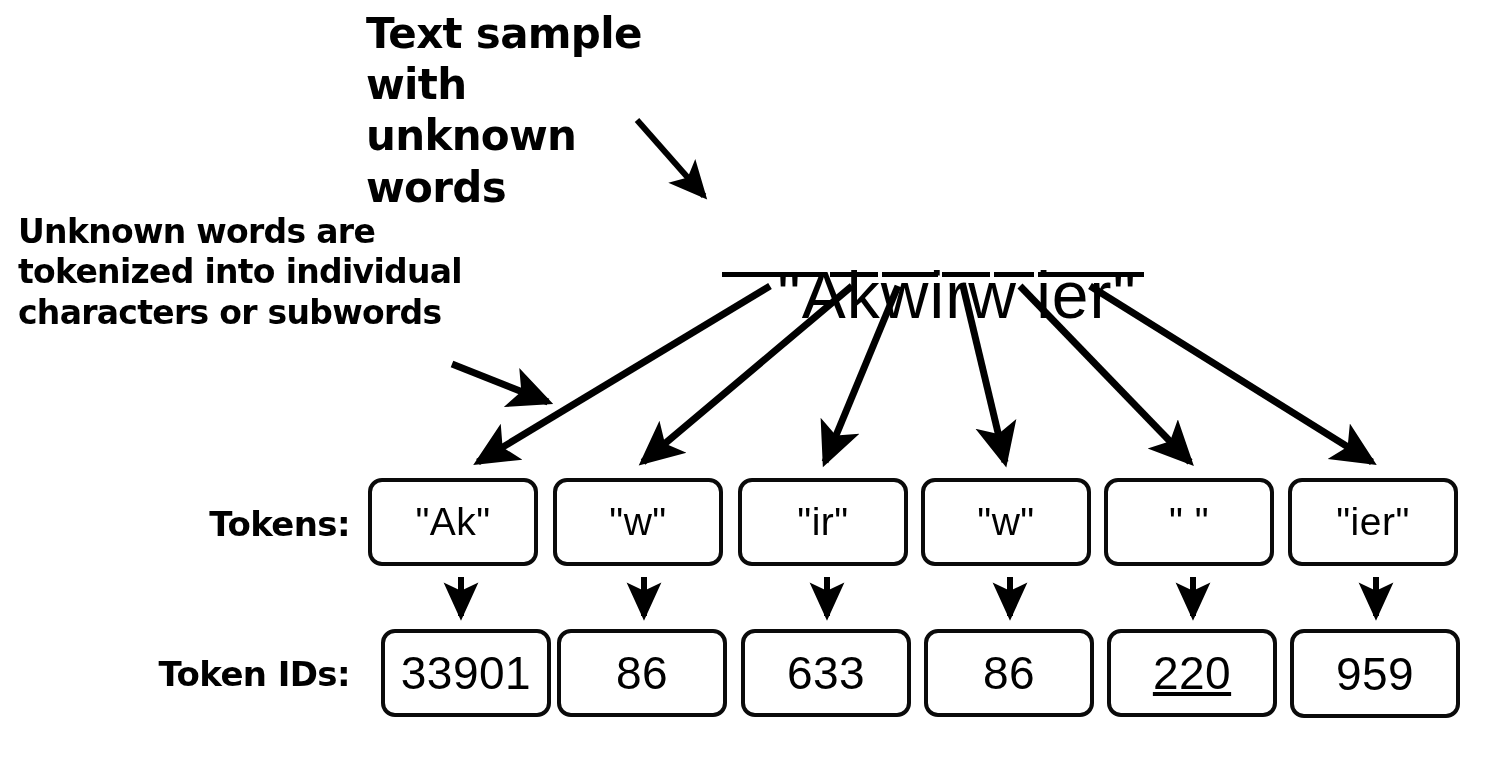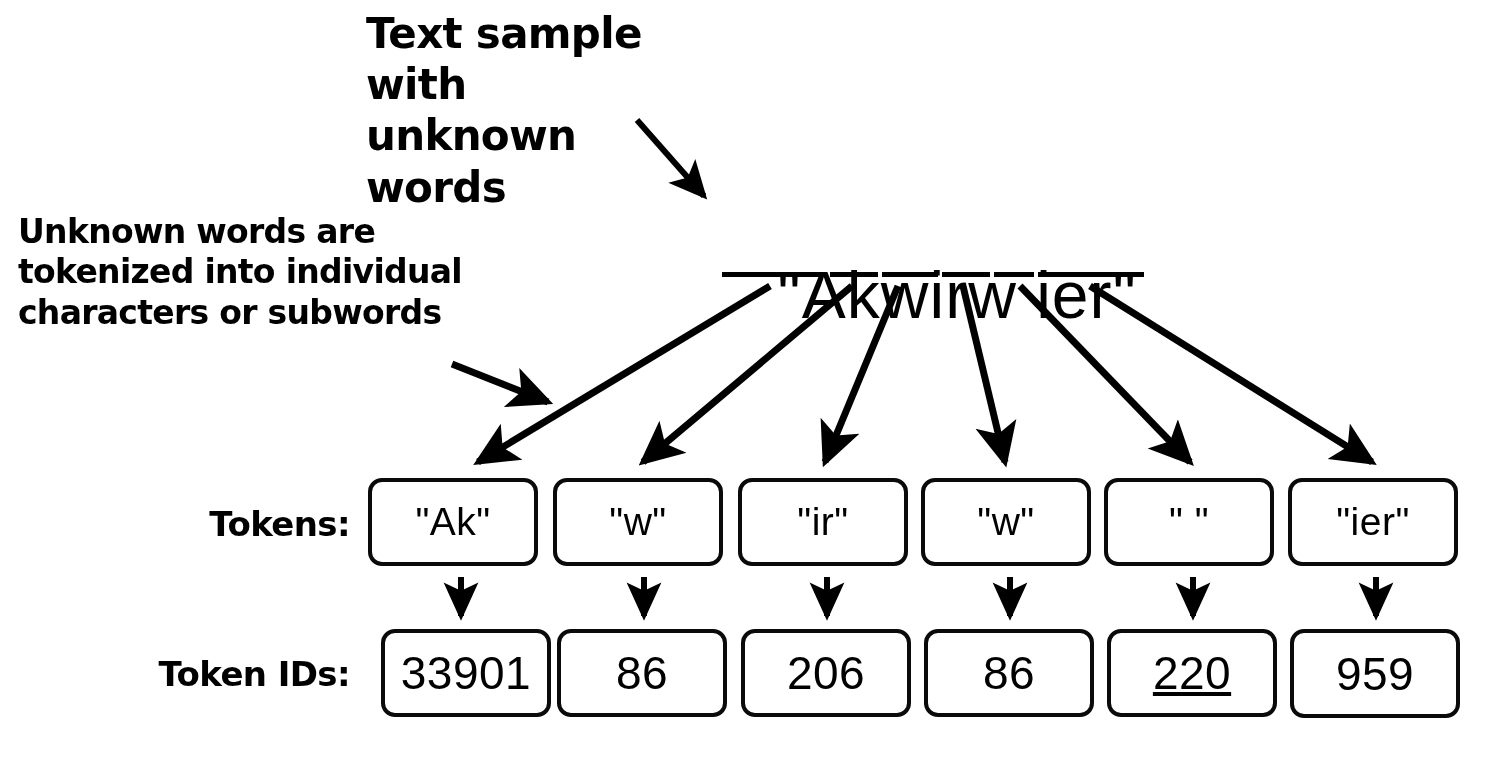--- a/index.html
+++ b/index.html
@@ -154,21 +154,21 @@
 
   <div class="cell token-cell" style="left:368px; top:478px; width:170px; height:88px;">"Ak"</div>
   <div class="cell token-cell" style="left:553px; top:478px; width:170px; height:88px;">"w"</div>
   <div class="cell token-cell" style="left:738px; top:478px; width:170px; height:88px;">"ir"</div>
   <div class="cell token-cell" style="left:921px; top:478px; width:170px; height:88px;">"w"</div>
   <div class="cell token-cell" style="left:1104px; top:478px; width:170px; height:88px;">" "</div>
   <div class="cell token-cell" style="left:1288px; top:478px; width:170px; height:88px;">"ier"</div>
 
   <div class="cell id-cell" style="left:373px; top:629px; width:170px; height:88px;margin-left:8px;">33901</div>
   <div class="cell id-cell" style="left:557px; top:629px; width:170px; height:88px;">86</div>
-  <div class="cell id-cell" style="left:741px; top:629px; width:170px; height:88px;">206</div>
+  <div class="cell id-cell" style="left:741px; top:629px; width:170px; height:88px;">633</div>
   <div class="cell id-cell" style="left:924px; top:629px; width:170px; height:88px;">86</div>
   <div class="cell id-cell" style="left:1107px; top:629px; width:170px; height:88px;text-decoration:underline;">220</div>
   <div class="cell id-cell" style="left:1290px; top:629px; width:170px; height:89px;">959</div>
 
   <svg id="arrows" viewBox="0 0 1488 760">
     <defs>
       <marker id="ah" markerWidth="7" markerHeight="7" refX="5.6" refY="3.5" orient="auto" markerUnits="strokeWidth">
         <path d="M0,0.5 L6.4,3.5 L0,6.5 L1.5,3.5 Z" fill="#000000"></path>
       </marker>
       <marker id="ah-small" markerWidth="7" markerHeight="7" refX="5.6" refY="3.5" orient="auto" markerUnits="strokeWidth">

